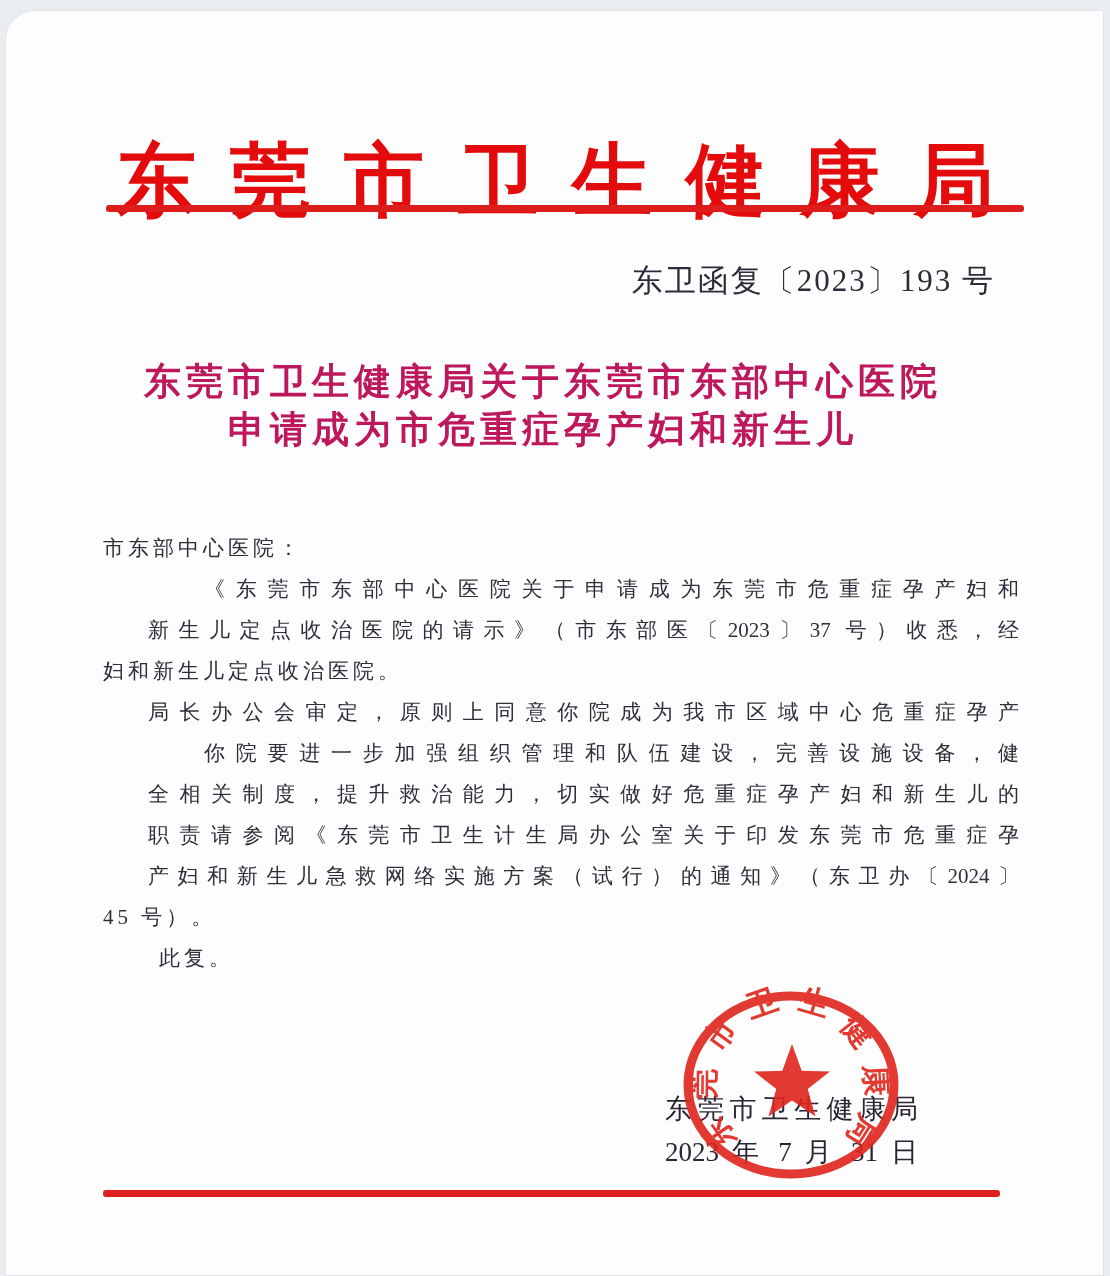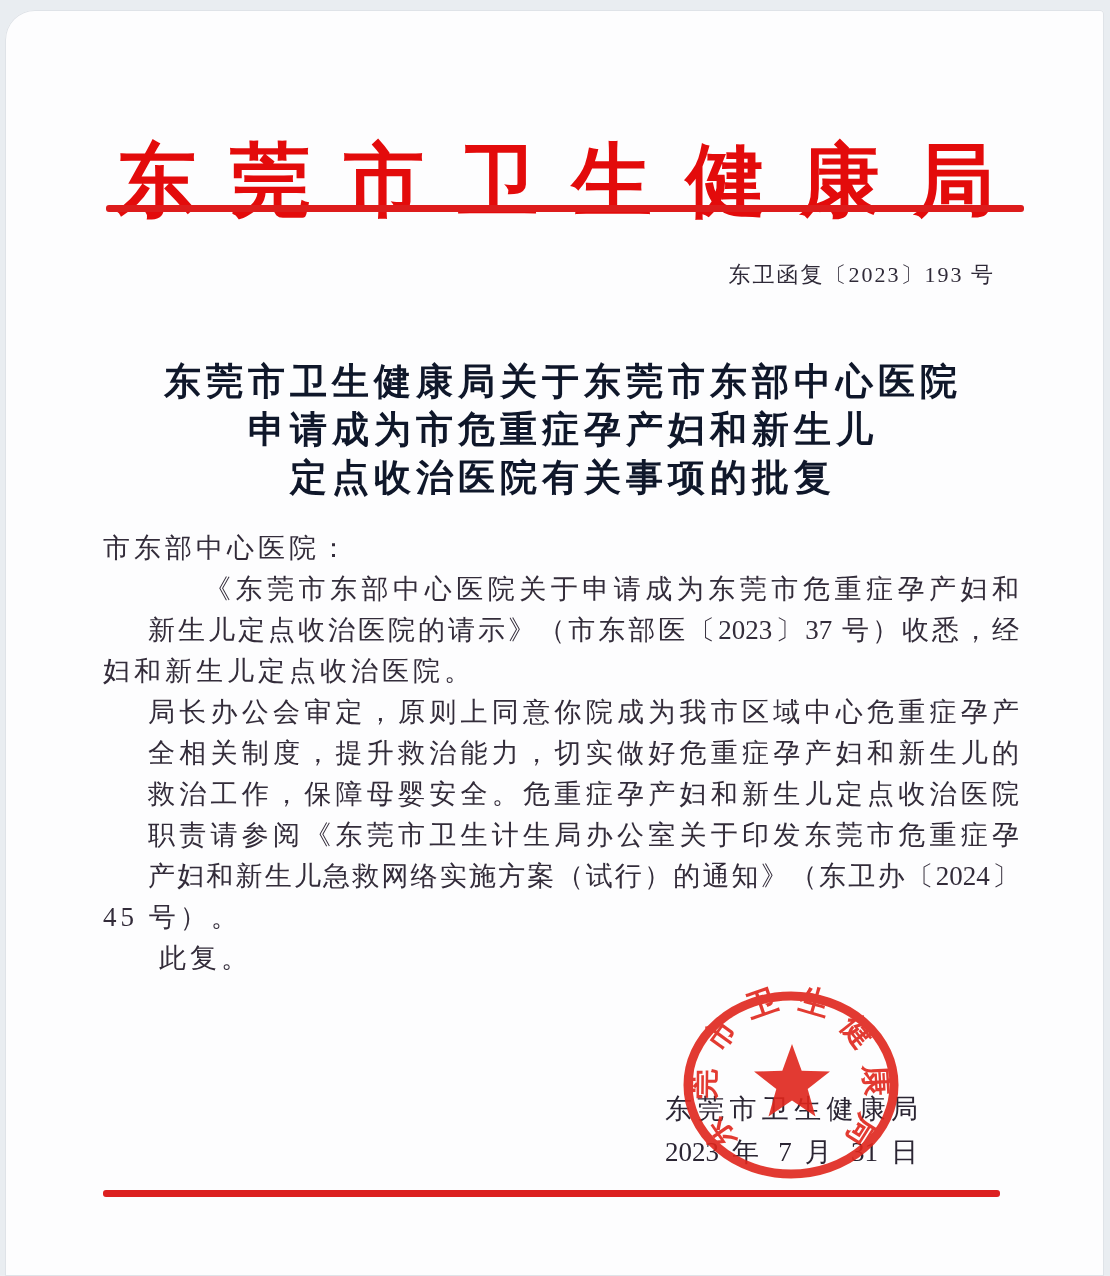--- a/index.html
+++ b/index.html
@@ -22,32 +22,32 @@
     letter-spacing:34px;text-indent:34px;
     color:#e30b0b;
     white-space:nowrap;
   }
   .red-divider{
     position:absolute;left:106px;top:205px;width:918px;height:7px;
     background:#dd1c1c;border-radius:3px;
   }
   .doc-number{
     position:absolute;top:260px;right:115px;
-    font-size:22px;letter-spacing:2px;color:#2f2a38;
+    font-size:31px;letter-spacing:2px;color:#2f2a38;
     white-space:nowrap;
   }
   .doc-title{
     position:absolute;left:0;top:358px;width:1086px;
-    text-align:center;font-weight:bold;color:#0f172a;
-    font-size:37px;line-height:48px;letter-spacing:5px;margin-left:20px;
+    text-align:center;font-weight:bold;color:#be185d;
+    font-size:37px;line-height:48px;letter-spacing:5px;
   }
   .doc-title .tline{white-space:nowrap;}
   .bodytext{
     position:absolute;left:103px;top:528px;width:916px;
-    font-size:27px;line-height:41px;color:#332c3a;
+    font-size:21px;line-height:41px;color:#332c3a;
   }
   .bodytext .bline{letter-spacing:4px;}
   .bodytext .bline.just{
     letter-spacing:0;
     text-align:justify;text-align-last:justify;margin-left:45px;
   }
   .bodytext .bline.ind{text-indent:56px;}
   .signoff{
     position:absolute;left:665px;top:1088px;width:253px;
     font-size:27px;line-height:43px;color:#2b2533;
@@ -68,31 +68,30 @@
 
   <div class="agency-header">东莞市卫生健康局</div>
 
   <div class="red-divider"></div>
 
   <div class="doc-number">东卫函复〔2023〕193 号</div>
 
   <div class="doc-title">
       <div class="tline">东莞市卫生健康局关于东莞市东部中心医院</div>
       <div class="tline">申请成为市危重症孕产妇和新生儿</div>
-      <div class="tline">定点收治医院有关事项的批复</div>
     </div>
 
   <div class="bodytext">
       <div class="bline">市东部中心医院：</div>
       <div class="bline just ind">《东莞市东部中心医院关于申请成为东莞市危重症孕产妇和</div>
       <div class="bline just">新生儿定点收治医院的请示》（市东部医〔2023〕37 号）收悉，经</div>
       <div class="bline">妇和新生儿定点收治医院。</div>
       <div class="bline just">局长办公会审定，原则上同意你院成为我市区域中心危重症孕产</div>
+      <div class="bline just ind">你院要进一步加强组织管理和队伍建设，完善设施设备，健</div>
       <div class="bline just">全相关制度，提升救治能力，切实做好危重症孕产妇和新生儿的</div>
-      <div class="bline just">救治工作，保障母婴安全。危重症孕产妇和新生儿定点收治医院</div>
       <div class="bline just">职责请参阅《东莞市卫生计生局办公室关于印发东莞市危重症孕</div>
       <div class="bline just">产妇和新生儿急救网络实施方案（试行）的通知》（东卫办〔2024〕</div>
       <div class="bline">45 号）。</div>
       <div class="bline ind">此复。</div>
     </div>
 
   <div class="signoff">
     <div class="sline">东莞市卫生健康局</div>
     <div class="sline">2023 年 7 月 31 日</div>
   </div>

